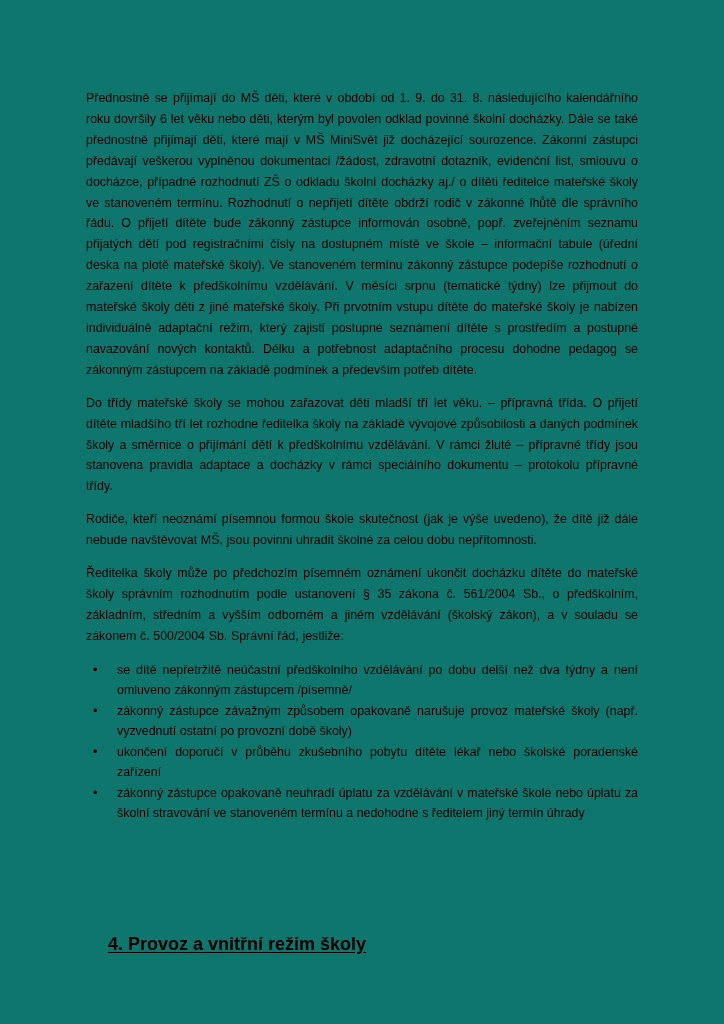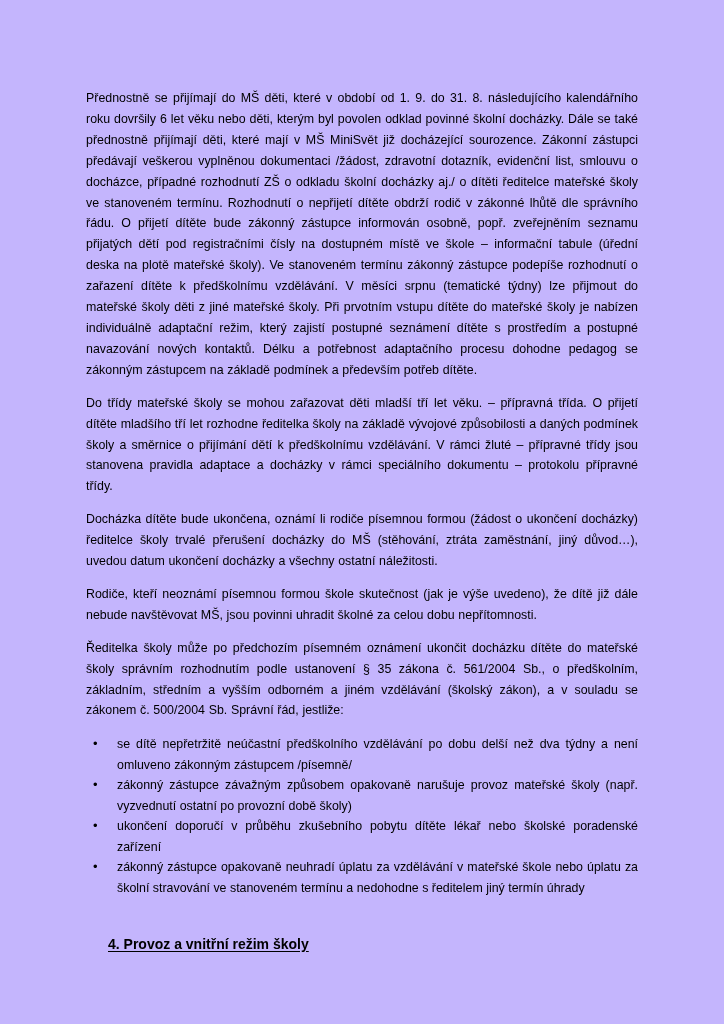--- a/index.html
+++ b/index.html
@@ -11,21 +11,21 @@
 
   body {
     font-family: "Liberation Sans", sans-serif;
     color: #000000;
   }
 
   .page {
     position: relative;
     width: 724px;
     height: 1024px;
-    background: #c4b5fd;
+    background: #0f766e;
     overflow: hidden;
     box-sizing: border-box;
   }
 
   .content {
     position: absolute;
     left: 86px;
     top: 88px;
     width: 552px;
   }
@@ -82,40 +82,39 @@
   
   .nojust-last {
     text-align-last: left;
   }
 
   h2.section-heading {
     margin: 0;
     position: absolute;
     left: 108px;
     top: 936px;
-    font-size: 14px;
+    font-size: 18px;
     font-weight: bold;
     line-height: 17px;
     text-decoration: underline;
     text-underline-offset: 2px;
     white-space: nowrap;
   }
 </style>
 </head>
 <body>
 
 <div class="page">
 
   <div class="content">
 
     <p class="para nojust-last">Přednostně se přijímají do MŠ děti, které v období od 1. 9. do 31. 8. následujícího kalendářního roku dovršily 6 let věku nebo děti, kterým byl povolen odklad povinné školní docházky. Dále se také přednostně přijímají děti, které mají v MŠ MiniSvět již docházející sourozence. Zákonní zástupci předávají veškerou vyplněnou dokumentaci /žádost, zdravotní dotazník, evidenční list, smlouvu o docházce, případné rozhodnutí ZŠ o odkladu školní docházky aj./ o dítěti ředitelce mateřské školy ve stanoveném termínu.  Rozhodnutí o nepřijetí dítěte obdrží rodič v zákonné lhůtě dle správního řádu. O přijetí dítěte bude zákonný zástupce informován osobně, popř. zveřejněním seznamu přijatých dětí pod registračními čísly na dostupném místě ve škole – informační tabule (úřední deska na plotě mateřské školy). Ve stanoveném termínu zákonný zástupce podepíše rozhodnutí o zařazení dítěte k předškolnímu vzdělávání. V měsíci srpnu (tematické týdny) lze přijmout do mateřské školy děti z jiné mateřské školy. Při prvotním vstupu dítěte do mateřské školy je nabízen individuálně adaptační režim, který zajistí postupné seznámení dítěte s prostředím a postupné navazování nových kontaktů. Délku a potřebnost adaptačního procesu dohodne pedagog se zákonným zástupcem na základě podmínek a především potřeb dítěte.</p>
 
     <p class="para gap nojust-last">Do třídy mateřské školy se mohou zařazovat děti mladší tří let věku. – přípravná třída. O přijetí dítěte mladšího tří let rozhodne ředitelka školy na základě vývojové způsobilosti a daných podmínek školy a směrnice o přijímání dětí k předškolnímu vzdělávání. V rámci žluté – přípravné třídy jsou stanovena pravidla adaptace a docházky v rámci speciálního dokumentu – protokolu přípravné třídy.</p>
 
-    <p class="para gap nojust-last">Docházka dítěte bude ukončena, oznámí li rodiče písemnou formou (žádost o ukončení docházky) ředitelce školy trvalé přerušení docházky do MŠ (stěhování, ztráta zaměstnání, jiný důvod…), uvedou datum ukončení docházky a všechny ostatní náležitosti.</p>
 
     <p class="para tight nojust-last">Rodiče, kteří neoznámí písemnou formou škole skutečnost (jak je výše uvedeno), že dítě již dále nebude navštěvovat MŠ, jsou povinni uhradit školné za celou dobu nepřítomnosti.</p>
 
     <p class="para tight nojust-last">Ředitelka školy může po předchozím písemném oznámení ukončit docházku dítěte do mateřské školy správním rozhodnutím podle ustanovení § 35 zákona č. 561/2004 Sb., o předškolním, základním, středním a vyšším odborném a jiném vzdělávání (školský zákon), a v souladu se zákonem č. 500/2004 Sb. Správní řád, jestliže:</p>
 
     <ul class="bullets">
       <li>
         <span class="bullet-dot">•</span>
         <span class="bullet-text nojust-last">se dítě nepřetržitě neúčastní předškolního vzdělávání po dobu delší než dva týdny a není omluveno zákonným zástupcem /písemně/</span>
       </li>

